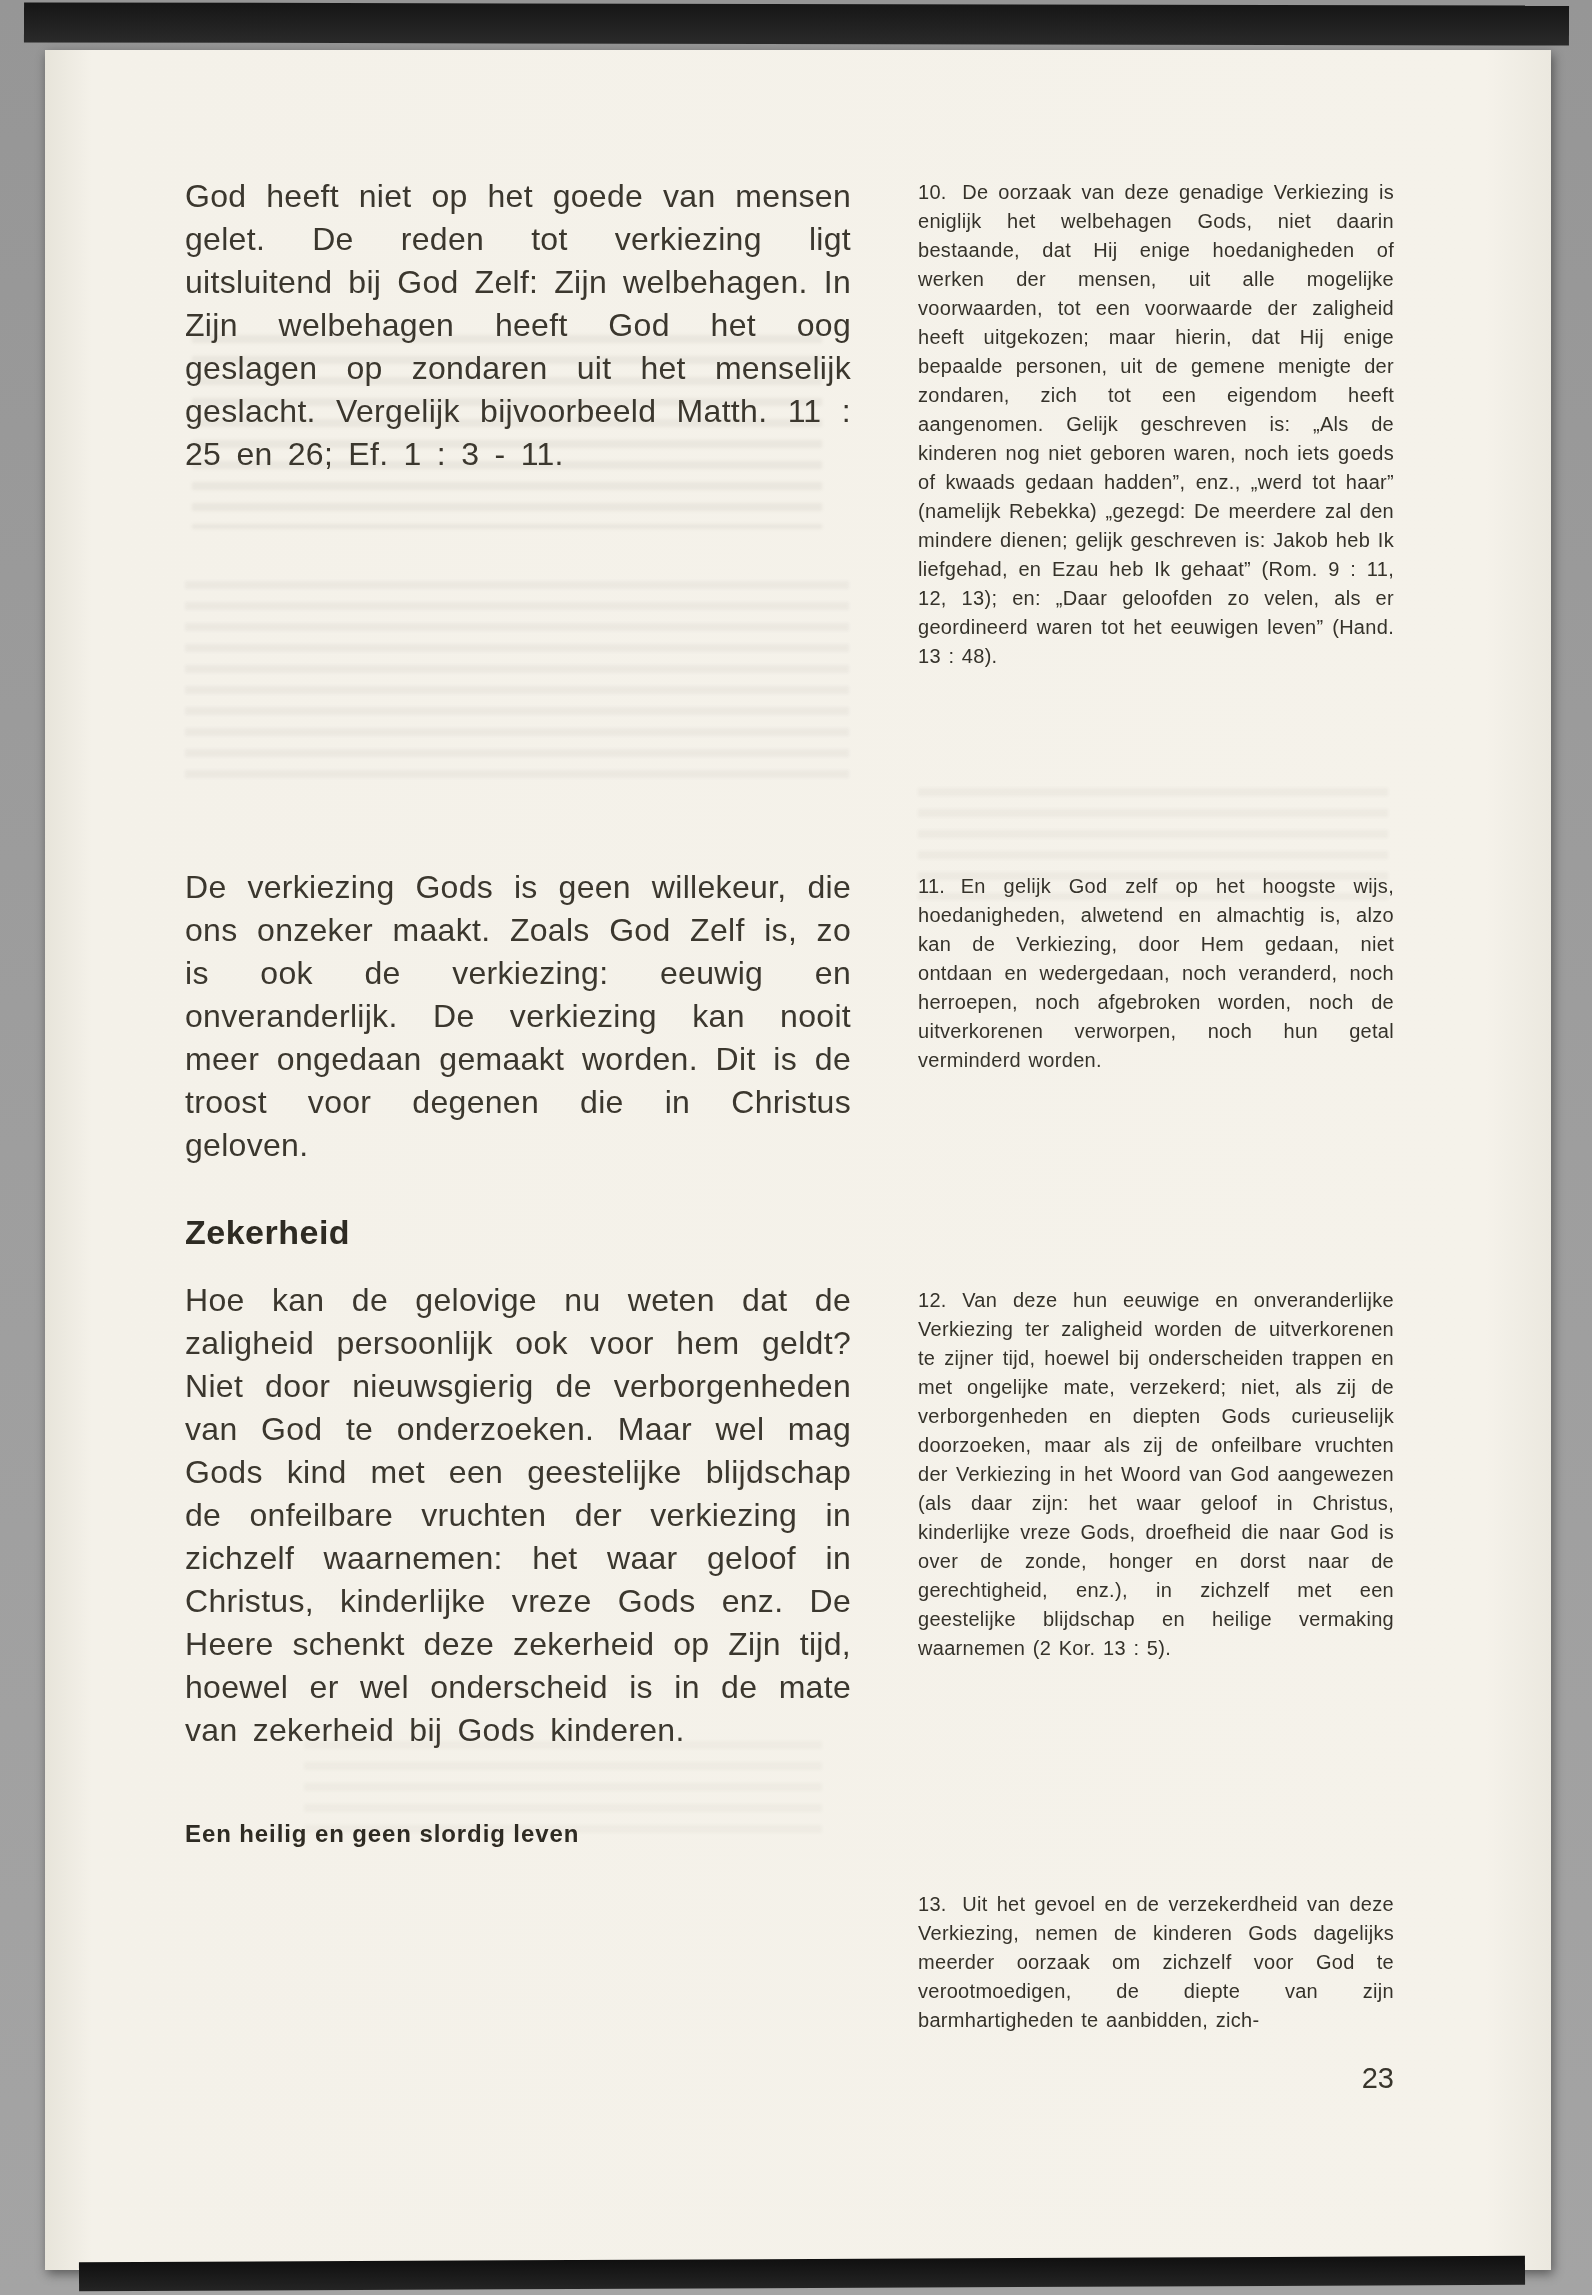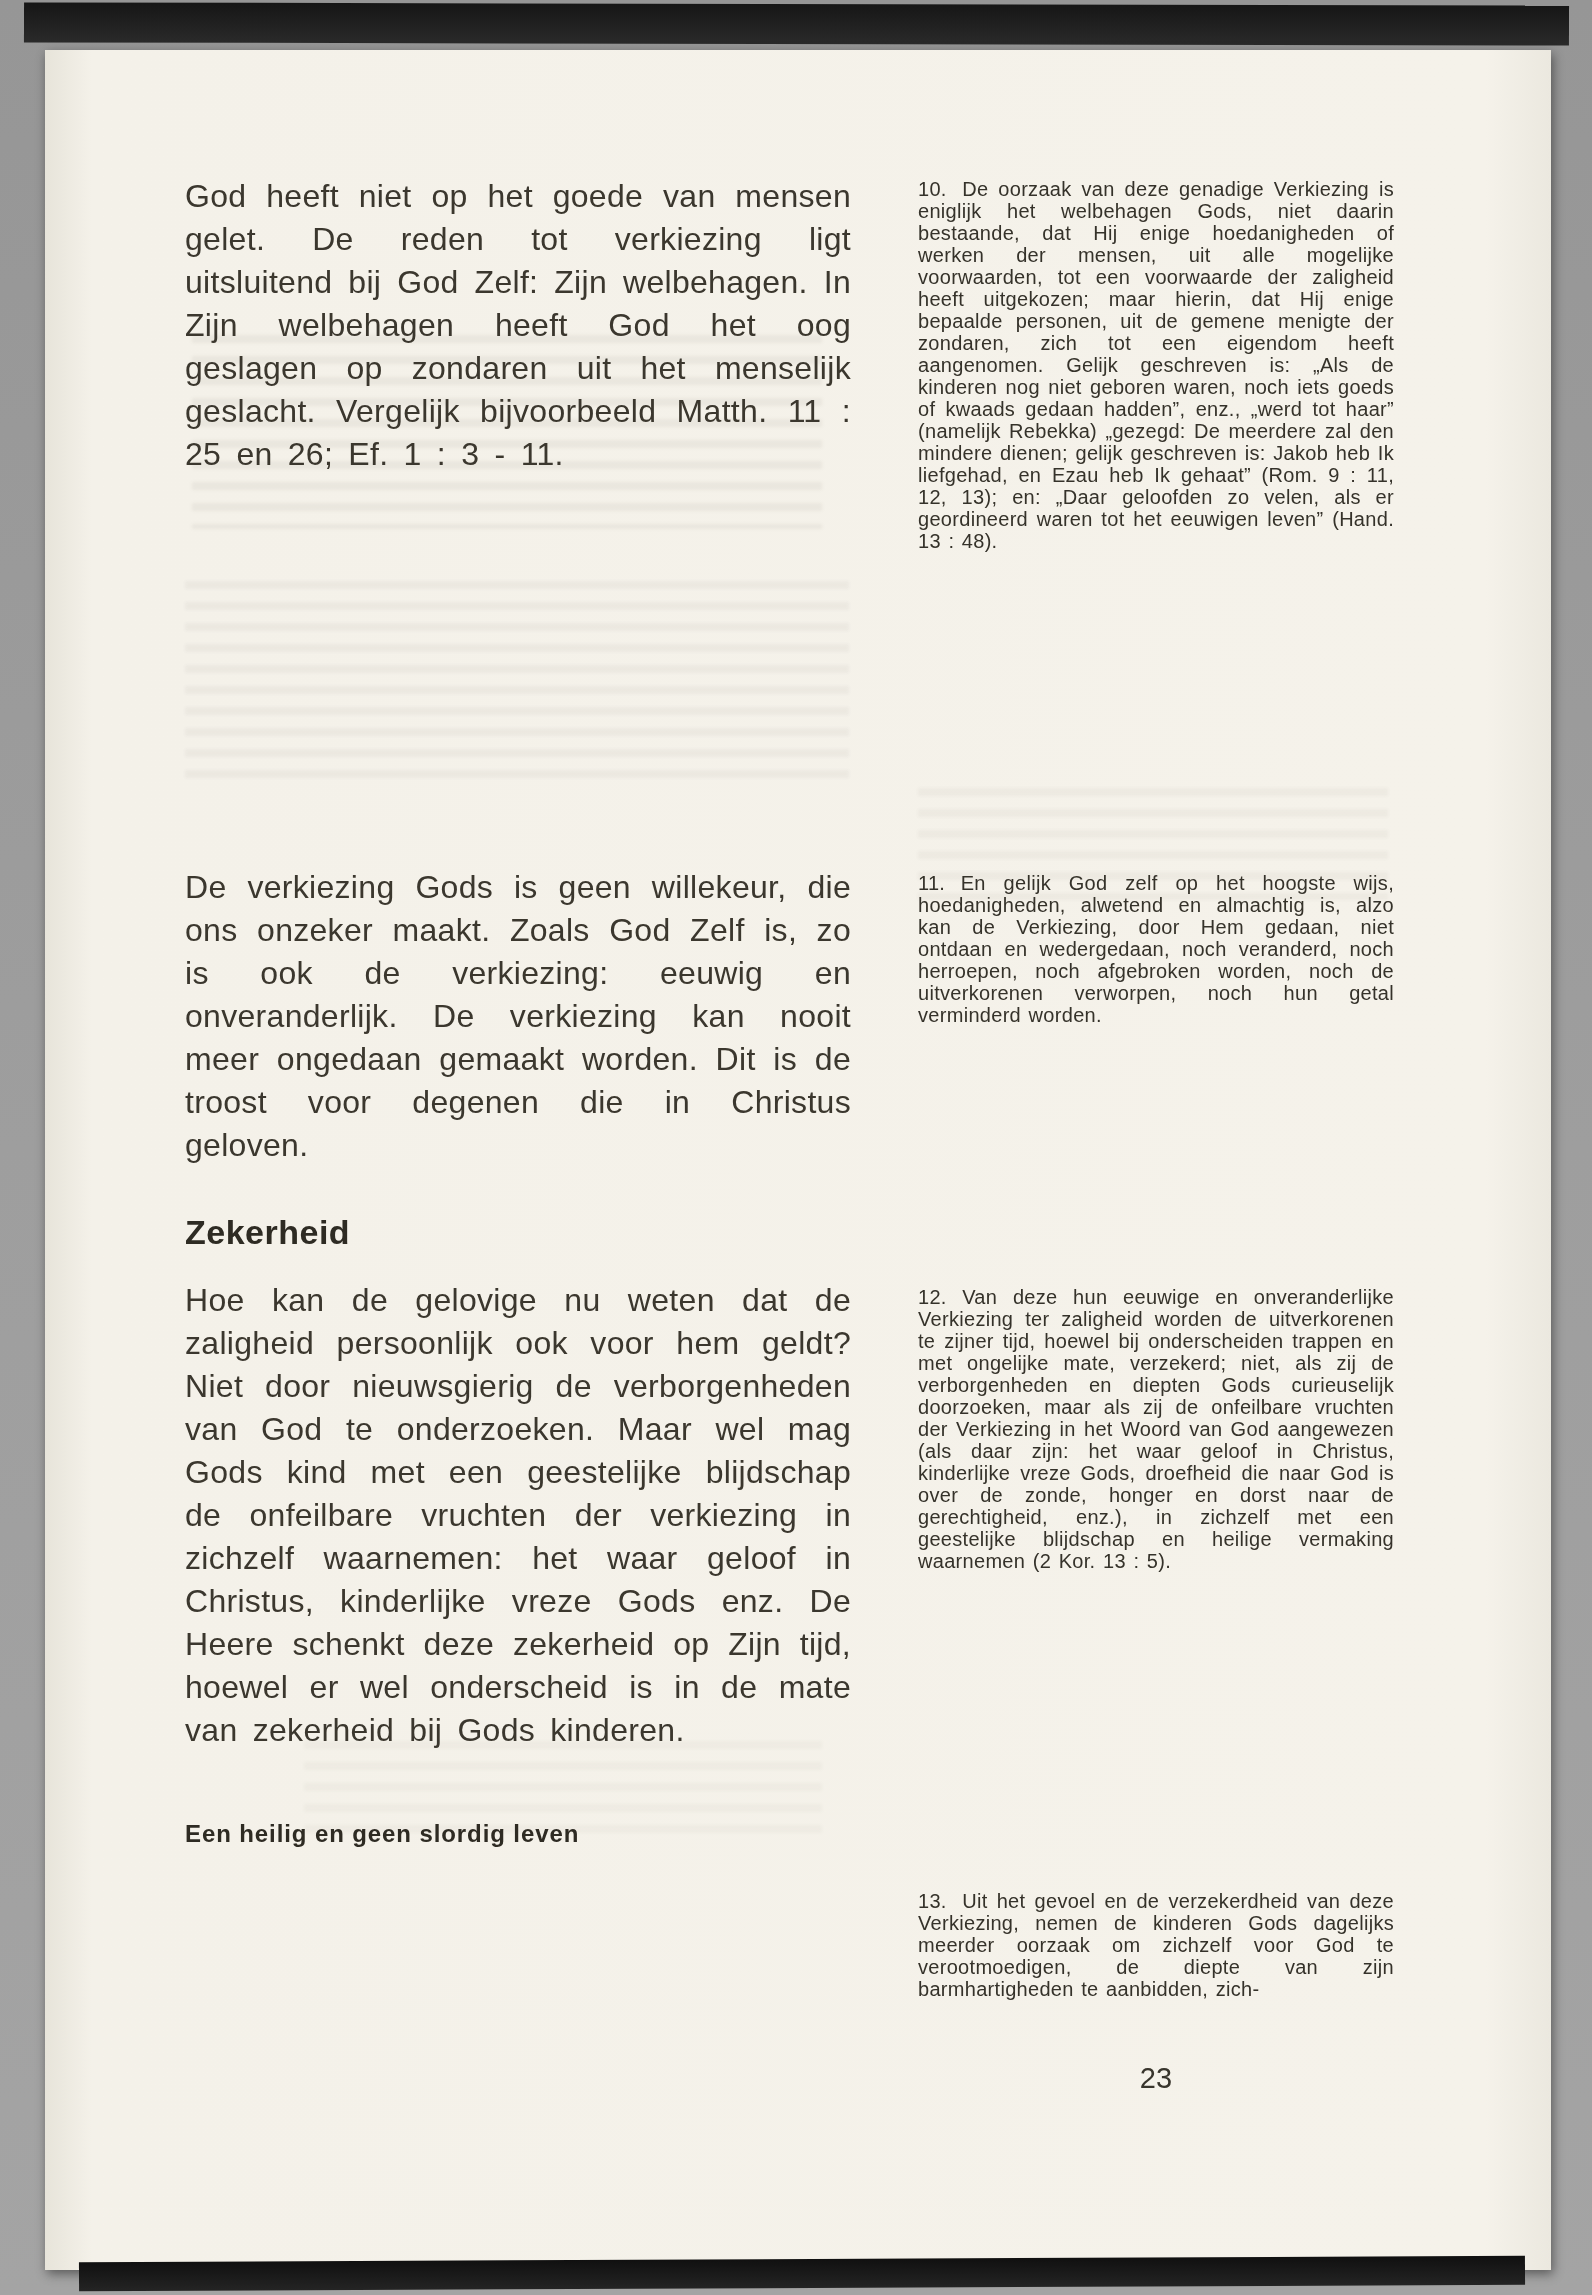--- a/index.html
+++ b/index.html
@@ -85,36 +85,36 @@
   .lhead.small {
     font-size: 24px;
     letter-spacing: 0.9px;
   }
   .rpara {
     position: absolute;
     left: 873px;
     width: 476px;
     margin: 0;
     font-size: 20px;
-    line-height: 22px;
+    line-height: 29px;
     color: #35322a;
     text-align: justify;
     word-spacing: 1.7px;
     letter-spacing: 0.3px;
     hyphens: auto;
   }
   .pnum {
     padding-right: 15.5px;
   }
   .pageno {
     position: absolute;
     left: 873px;
     width: 476px;
     top: 2012px;
-    text-align: center;
+    text-align: right;
     font-size: 29px;
     color: #38352c;
   }
 </style>
 </head>
 <body>
 
 <div class="scan">
 
   <div class="strip top"></div>

